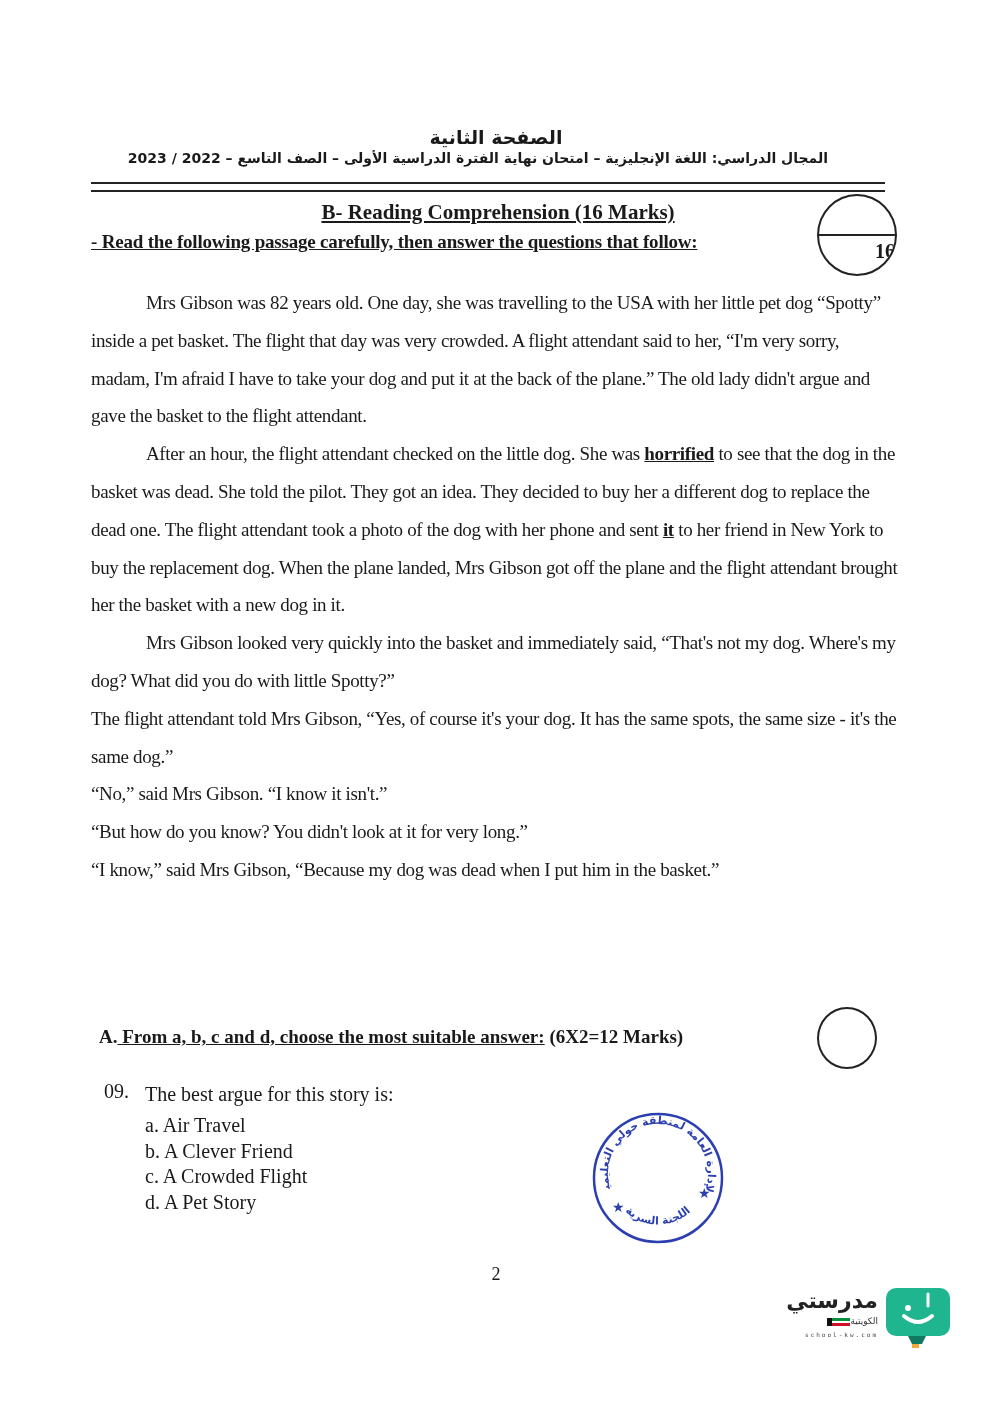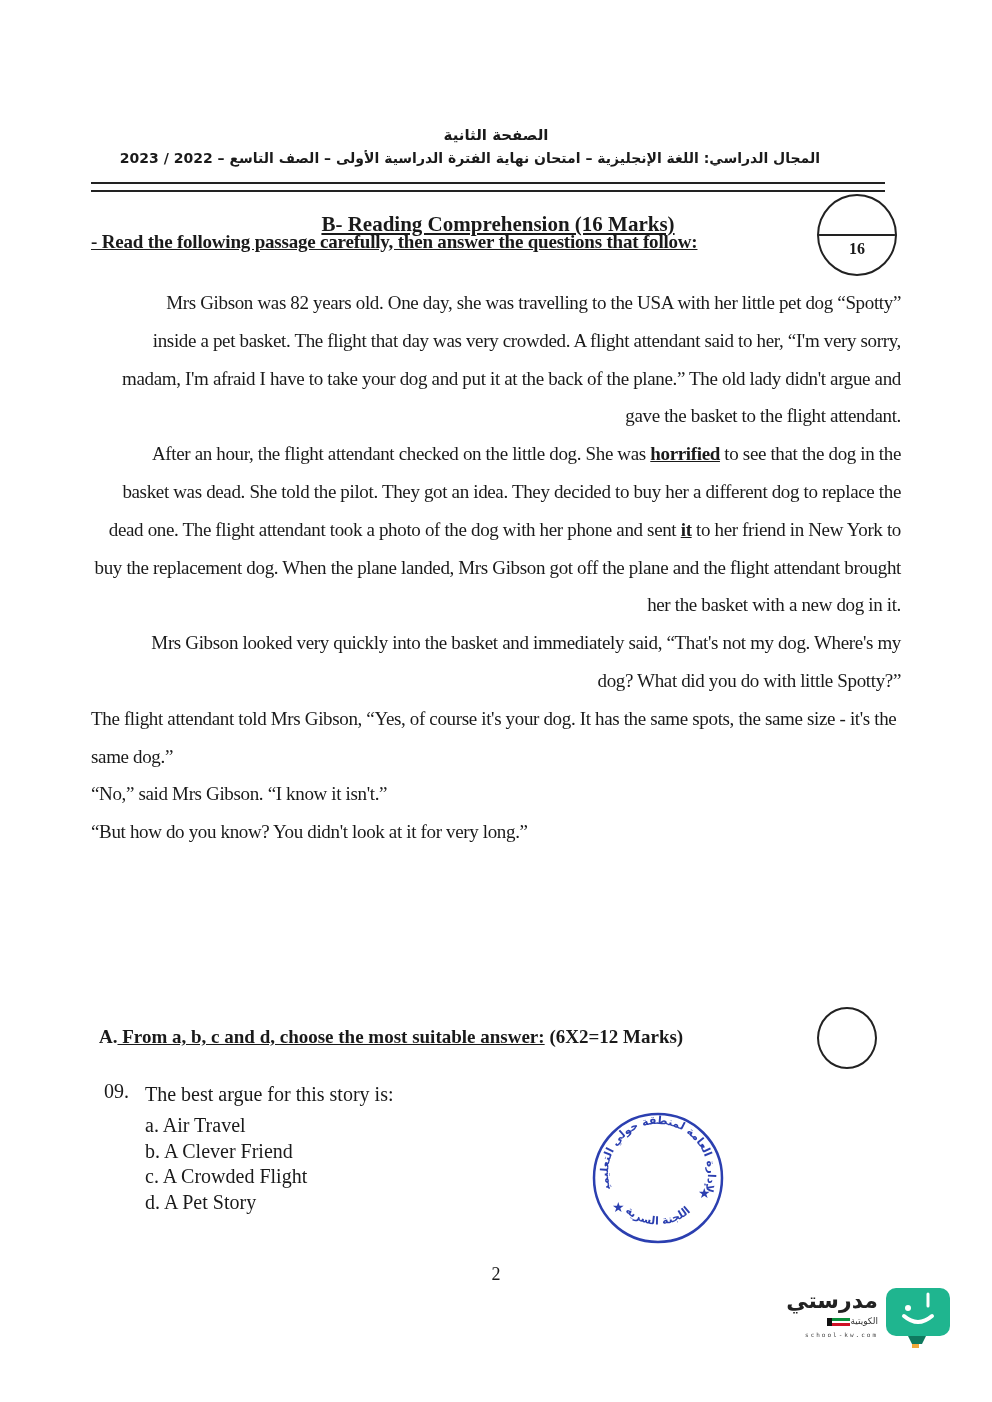--- a/index.html
+++ b/index.html
@@ -3,57 +3,57 @@
 <meta charset="utf-8">
 <style>
   html, body { margin: 0; padding: 0; background: #ffffff; }
   body {
     width: 992px; height: 1402px; position: relative; overflow: hidden;
     font-family: "Liberation Serif", "DejaVu Serif", serif; color: #1a1a1a;
   }
   .abs { position: absolute; }
   .ar-title {
     left: 0; width: 992px; top: 126px; text-align: center;
-    font-family: "DejaVu Sans", sans-serif; font-weight: bold; font-size: 15px;
+    font-family: "DejaVu Sans", sans-serif; font-weight: bold; font-size: 19px;
     direction: rtl;
   }
   .ar-subtitle {
-    left: 170px; width: 650px; top: 150px; text-align: right;
+    left: 178px; width: 650px; top: 150px; text-align: right;
     font-family: "DejaVu Sans", sans-serif; font-weight: bold; font-size: 14px;
     direction: rtl; white-space: nowrap;
   }
   .rule {
     left: 91px; width: 794px; top: 182px; height: 6px;
     border-top: 2px solid #222; border-bottom: 2px solid #222;
   }
   .section-title {
-    left: 180px; width: 636px; top: 212px; text-align: center;
+    left: 180px; width: 636px; top: 200px; text-align: center;
     font-weight: bold; font-size: 21px; text-decoration: underline;
   }
   .instruction {
     left: 91px; top: 231px; font-weight: bold; font-size: 19px;
     text-decoration: underline; white-space: nowrap; letter-spacing: -0.2px;
   }
   .score-oval {
     left: 817px; top: 194px; width: 80px; height: 82px;
     border: 2px solid #222; border-radius: 50%; box-sizing: border-box; overflow: hidden;
   }
   .score-oval .divider {
     position: absolute; left: 0; right: 0; top: 38px; border-top: 2px solid #222;
   }
   .score-oval .total {
-    position: absolute; left: 0; right: 0; top: 44px; text-align: center;
-    font-weight: bold; font-size: 16px;
+    position: absolute; left: 0; right: 0; top: 44px; text-align: right;
+    font-weight: bold; font-size: 20px;
   }
   .passage {
     left: 91px; width: 810px; top: 284px; font-size: 19px; line-height: 37.8px;
     letter-spacing: -0.35px;
   }
   .passage p { margin: 0; }
-  .passage .indent { text-indent: 55px; text-align: right; }
+  .passage .indent { text-indent: 55px; }
   .passage .hl { font-weight: bold; text-decoration: underline; margin-top: 8px; }
   .part-title {
     left: 99px; top: 1026px; font-size: 19px; font-weight: bold; white-space: nowrap;
   }
   .part-title .u { text-decoration: underline; }
   .part-circle {
     left: 817px; top: 1007px; width: 60px; height: 62px;
     border: 2px solid #222; border-radius: 50%; box-sizing: border-box;
   }
   .q-num { left: 104px; top: 1080px; font-size: 20px; }
@@ -96,20 +96,21 @@
   <div class="total">16</div>
 </div>
 
 <div class="abs passage">
   <p class="indent">Mrs Gibson was 82 years old. One day, she was travelling to the USA with her little pet dog “Spotty” inside a pet basket. The flight that day was very crowded. A flight attendant said to her, “I'm very sorry, madam, I'm afraid I have to take your dog and put it at the back of the plane.” The old lady didn't argue and gave the basket to the flight attendant.</p>
   <p class="indent"><span>After an hour, the flight attendant checked on the little dog. She was </span><span class="hl">horrified</span><span> to see that the dog in the basket was dead. She told the pilot. They got an idea. They decided to buy her a different dog to replace the dead one. The flight attendant took a photo of the dog with her phone and sent </span><span class="hl">it</span><span> to her friend in New York to buy the replacement dog. When the plane landed, Mrs Gibson got off the plane and the flight attendant brought her the basket with a new dog in it.</span></p>
   <p class="indent">Mrs Gibson looked very quickly into the basket and immediately said, “That's not my dog. Where's my dog? What did you do with little Spotty?”</p>
   <p>The flight attendant told Mrs Gibson, “Yes, of course it's your dog. It has the same spots, the same size - it's the same dog.”</p>
   <p>“No,” said Mrs Gibson. “I know it isn't.”</p>
   <p>“But how do you know? You didn't look at it for very long.”</p>
+  <p>“I know,” said Mrs Gibson, “Because my dog was dead when I put him in the basket.”</p>
 </div>
 
 <div class="abs part-title"><span>A.</span><span class="u"> From a, b, c and d, choose the most suitable answer:</span><span> (6X2=12 Marks)</span></div>
 <div class="abs part-circle"></div>
 
 <div class="abs q-num">09.</div>
 <div class="abs q-stem">The best argue for this story is:</div>
 <div class="abs options">
   <div><span>a. </span><span>Air Travel</span></div>
   <div><span>b. </span><span>A Clever Friend</span></div>

